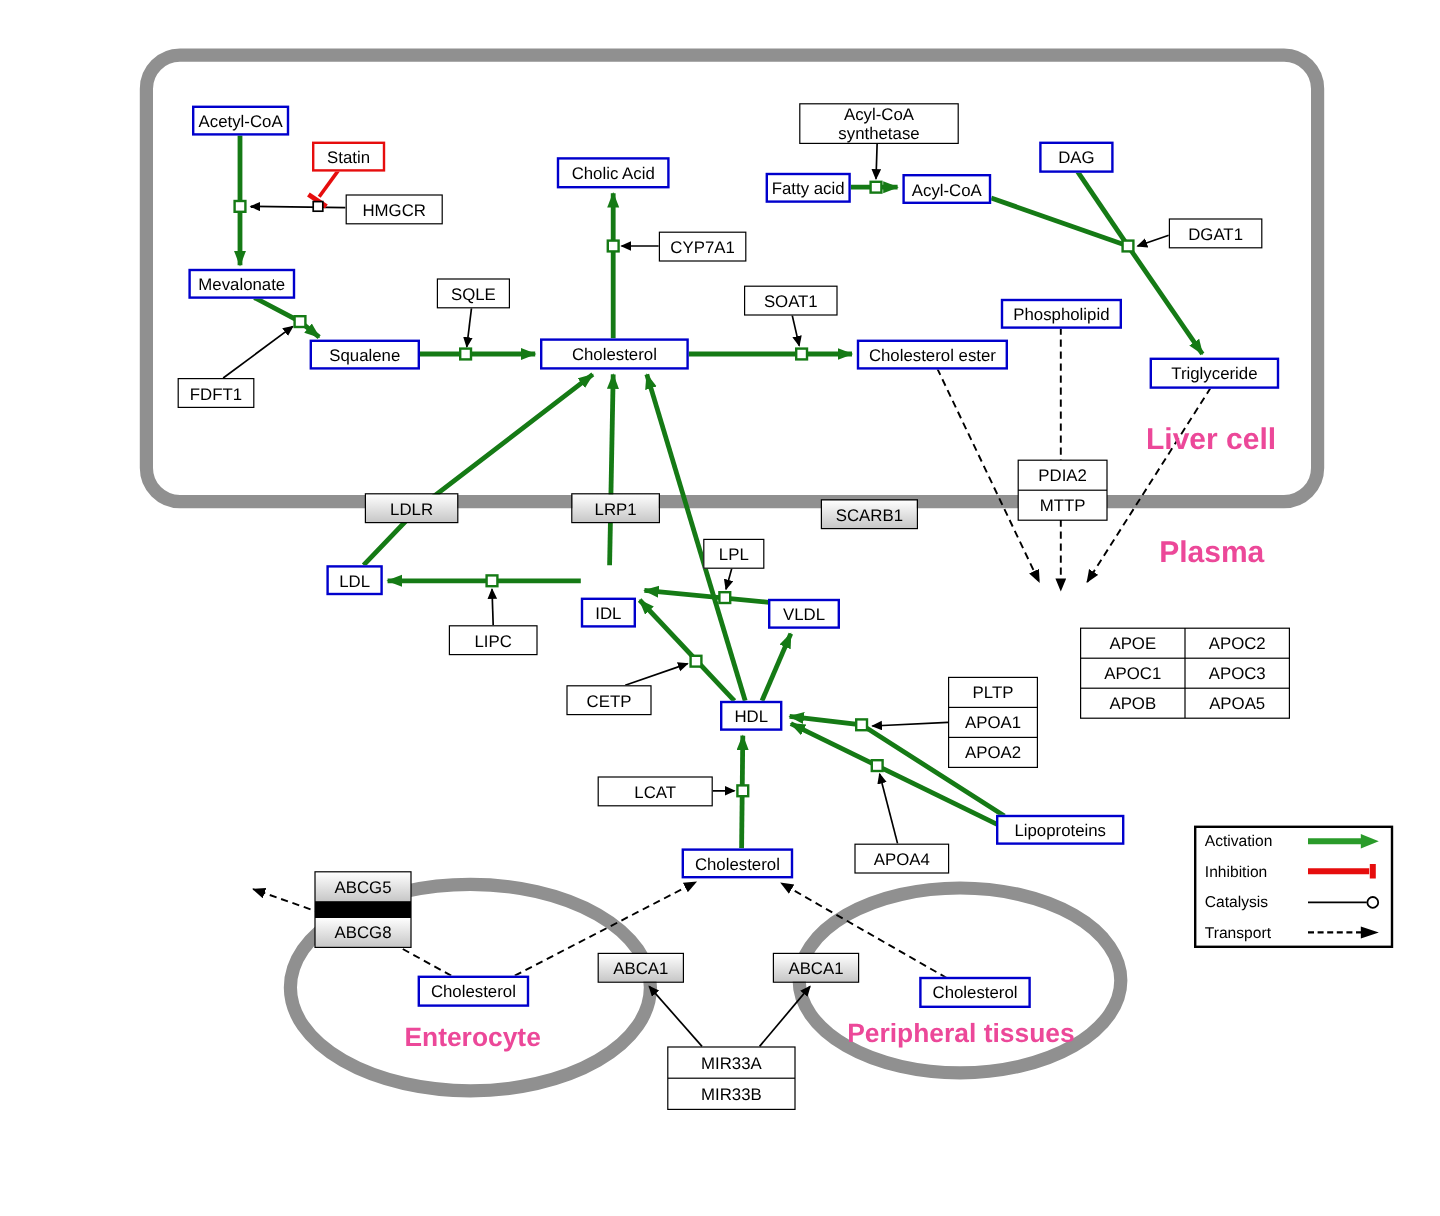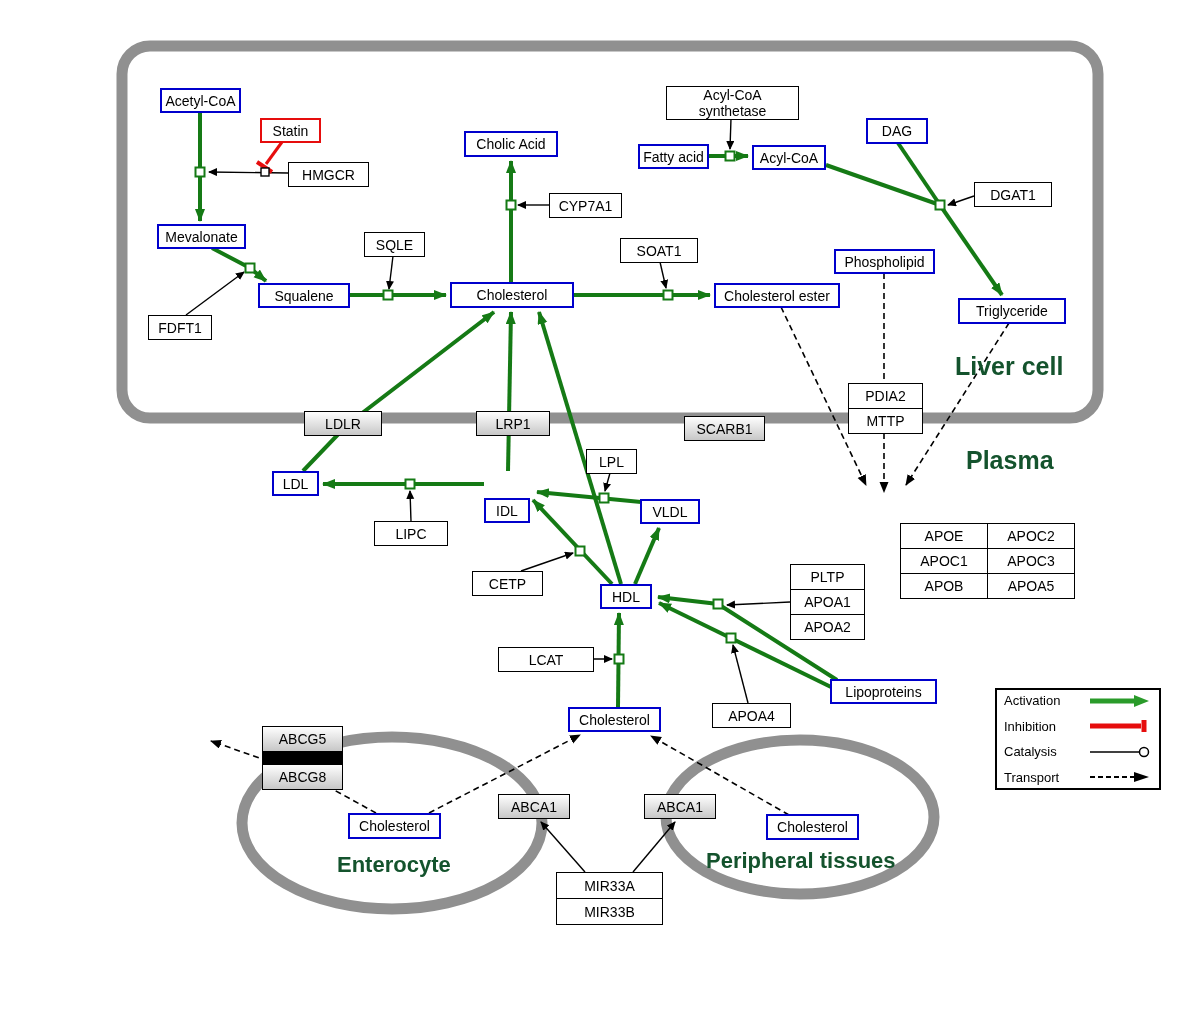--- a/index.html
+++ b/index.html
@@ -8,21 +8,21 @@
   #edge-layer { position:absolute; left:0; top:0; z-index:1; }
   .node { position:absolute; display:flex; align-items:center; justify-content:center;
           text-align:center; font-size:14px; color:#000; background:#fff; z-index:2; line-height:16px; }
   .dn  { border:2px solid #0000cc; }            
   .rn  { border:2px solid #e60d0d; }            
   .gn  { border:1px solid #000; }               
   .mem { border:1px solid #000; background:linear-gradient(180deg,#fefefe 0%,#c7c7c7 100%); } 
   .stack { position:absolute; display:grid; gap:1px; padding:1px; background:#000; z-index:2; }
   .stack .cell { display:flex; align-items:center; justify-content:center; font-size:14px; background:#fff; }
   .stack .cell.grad { background:linear-gradient(180deg,#fefefe 0%,#c7c7c7 100%); }
-  .clabel { position:absolute; font-weight:bold; color:#14532d; z-index:1; white-space:nowrap; }
+  .clabel { position:absolute; font-weight:bold; color:#ec4899; z-index:1; white-space:nowrap; }
   #legend { position:absolute; left:995px; top:688px; width:166px; height:102px; border:2px solid #000;
             background:#fff; z-index:3; display:flex; flex-direction:column; justify-content:space-between; padding:3px 7px; }
   .lrow { display:flex; align-items:center; justify-content:space-between; font-size:13px; color:#000; }
   .lrow svg { flex:0 0 auto; }
 </style>
 </head>
 <body>
 
 <div id="canvas">
 

